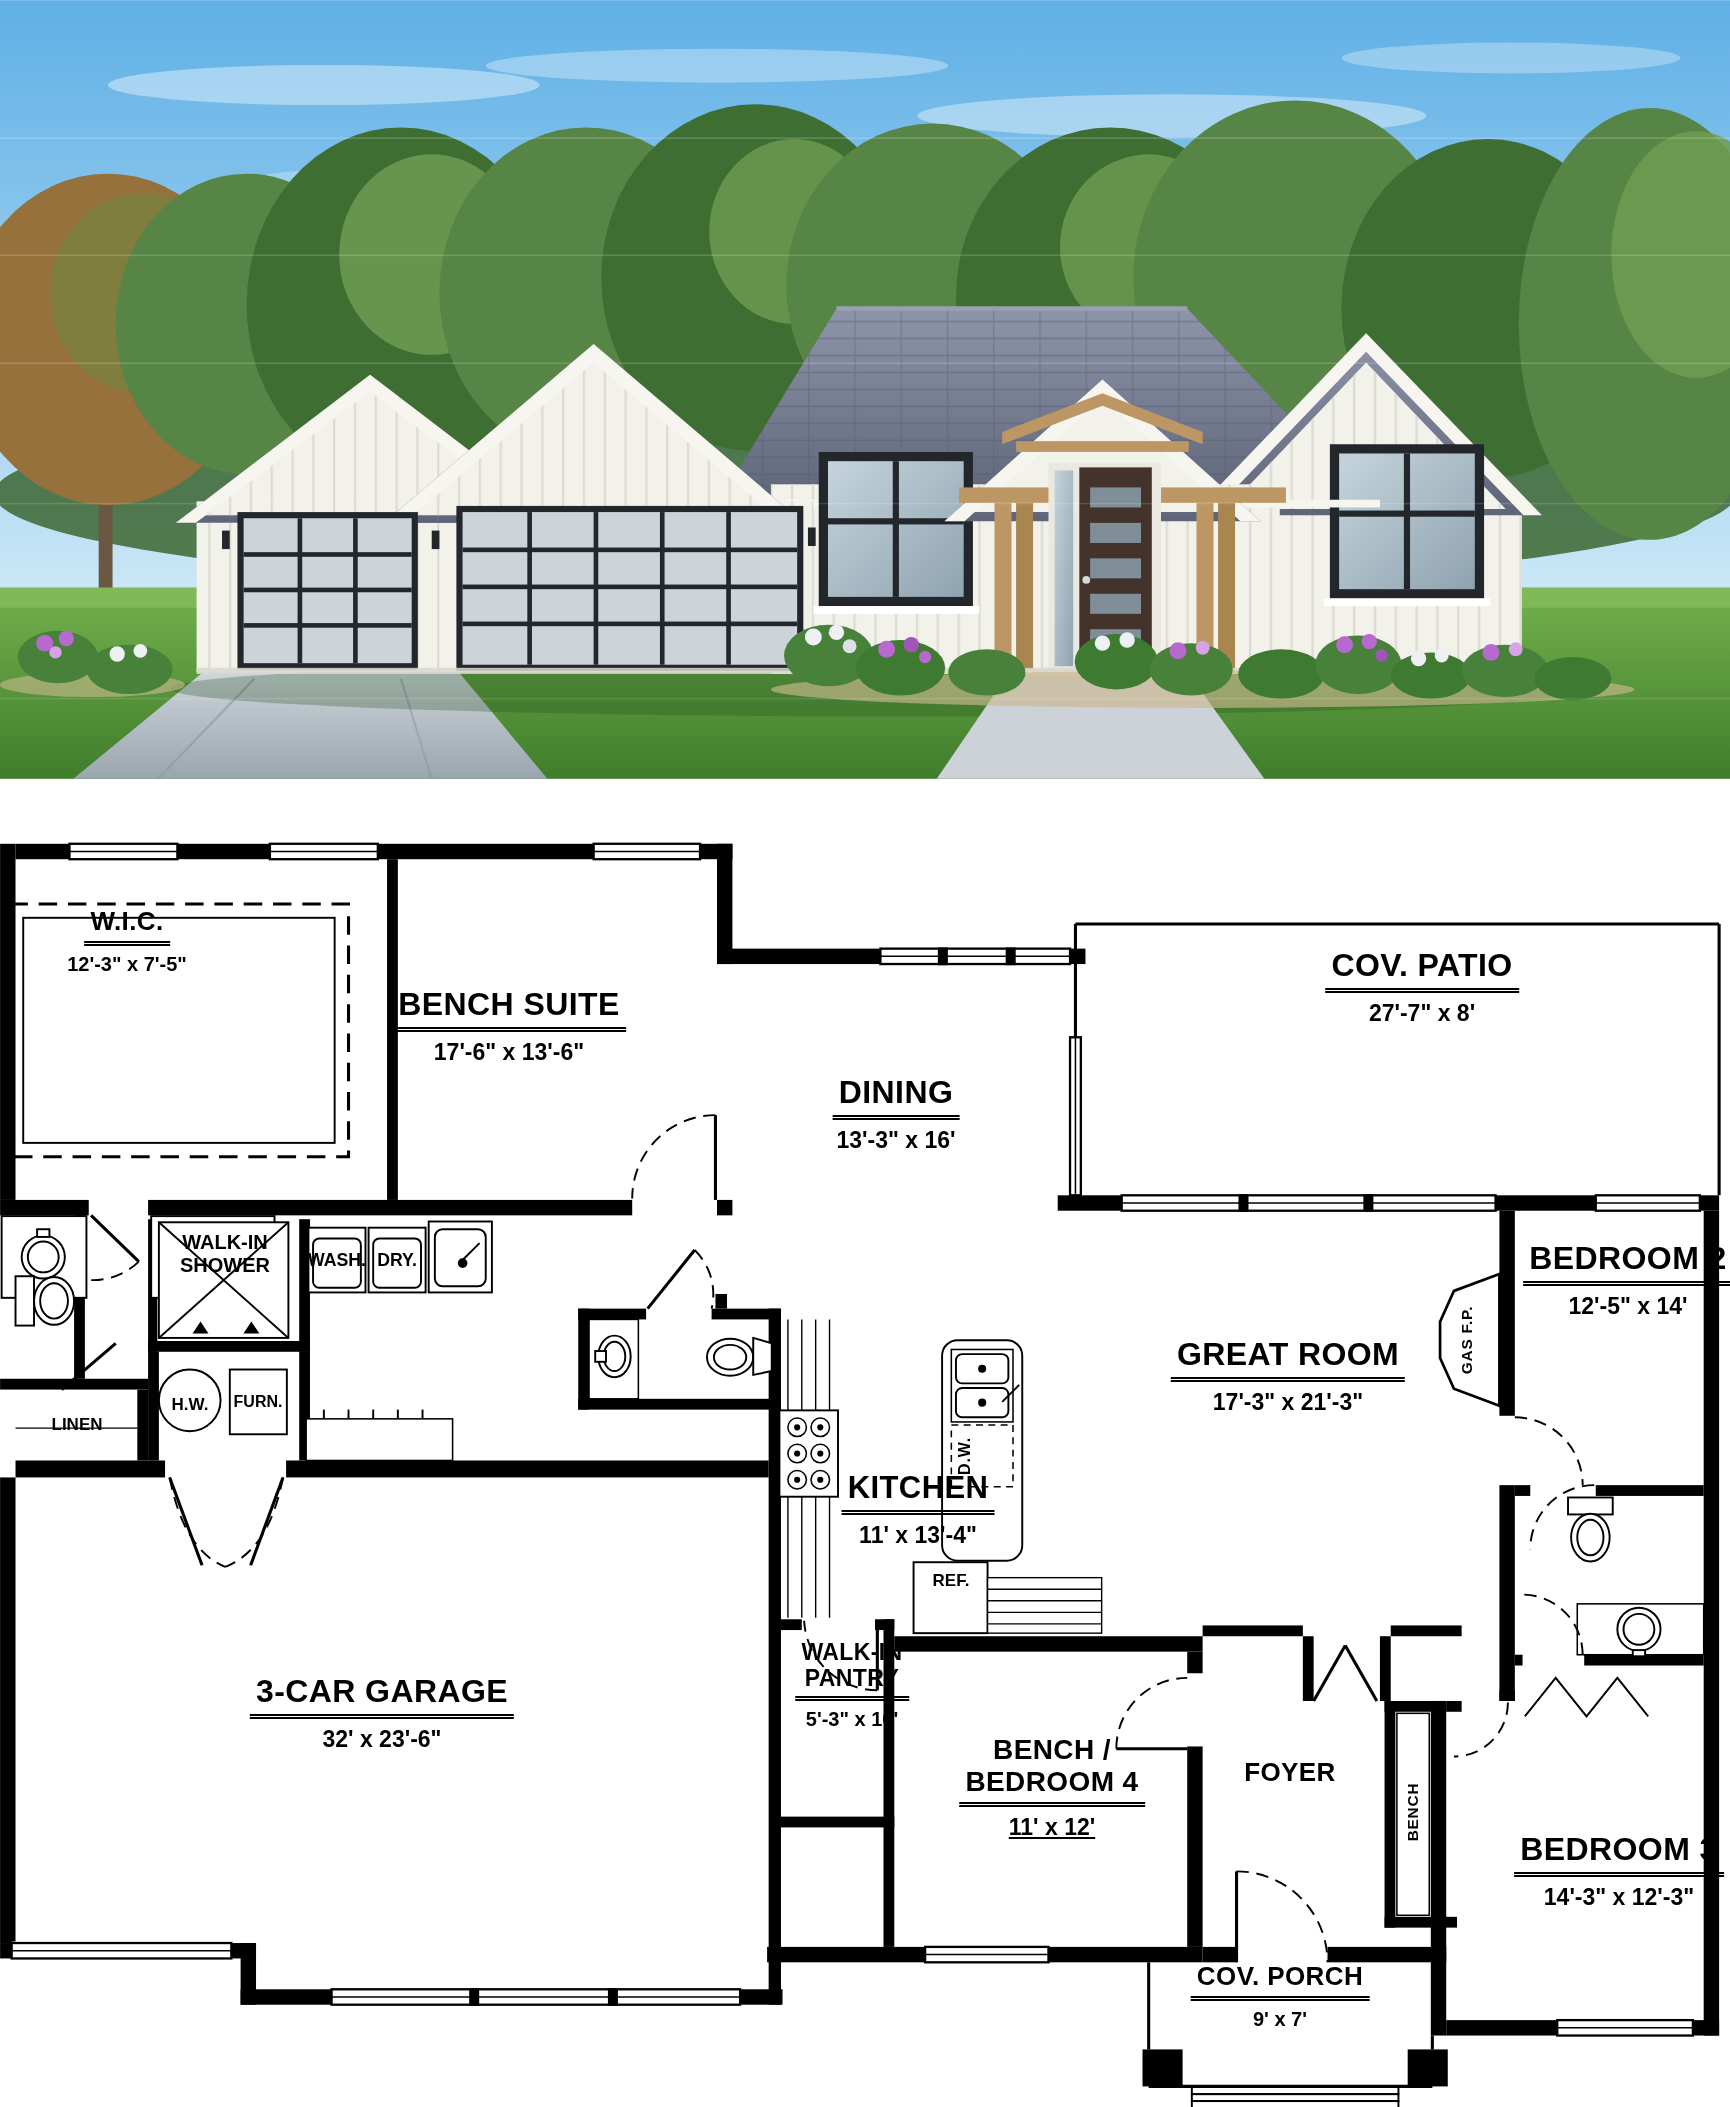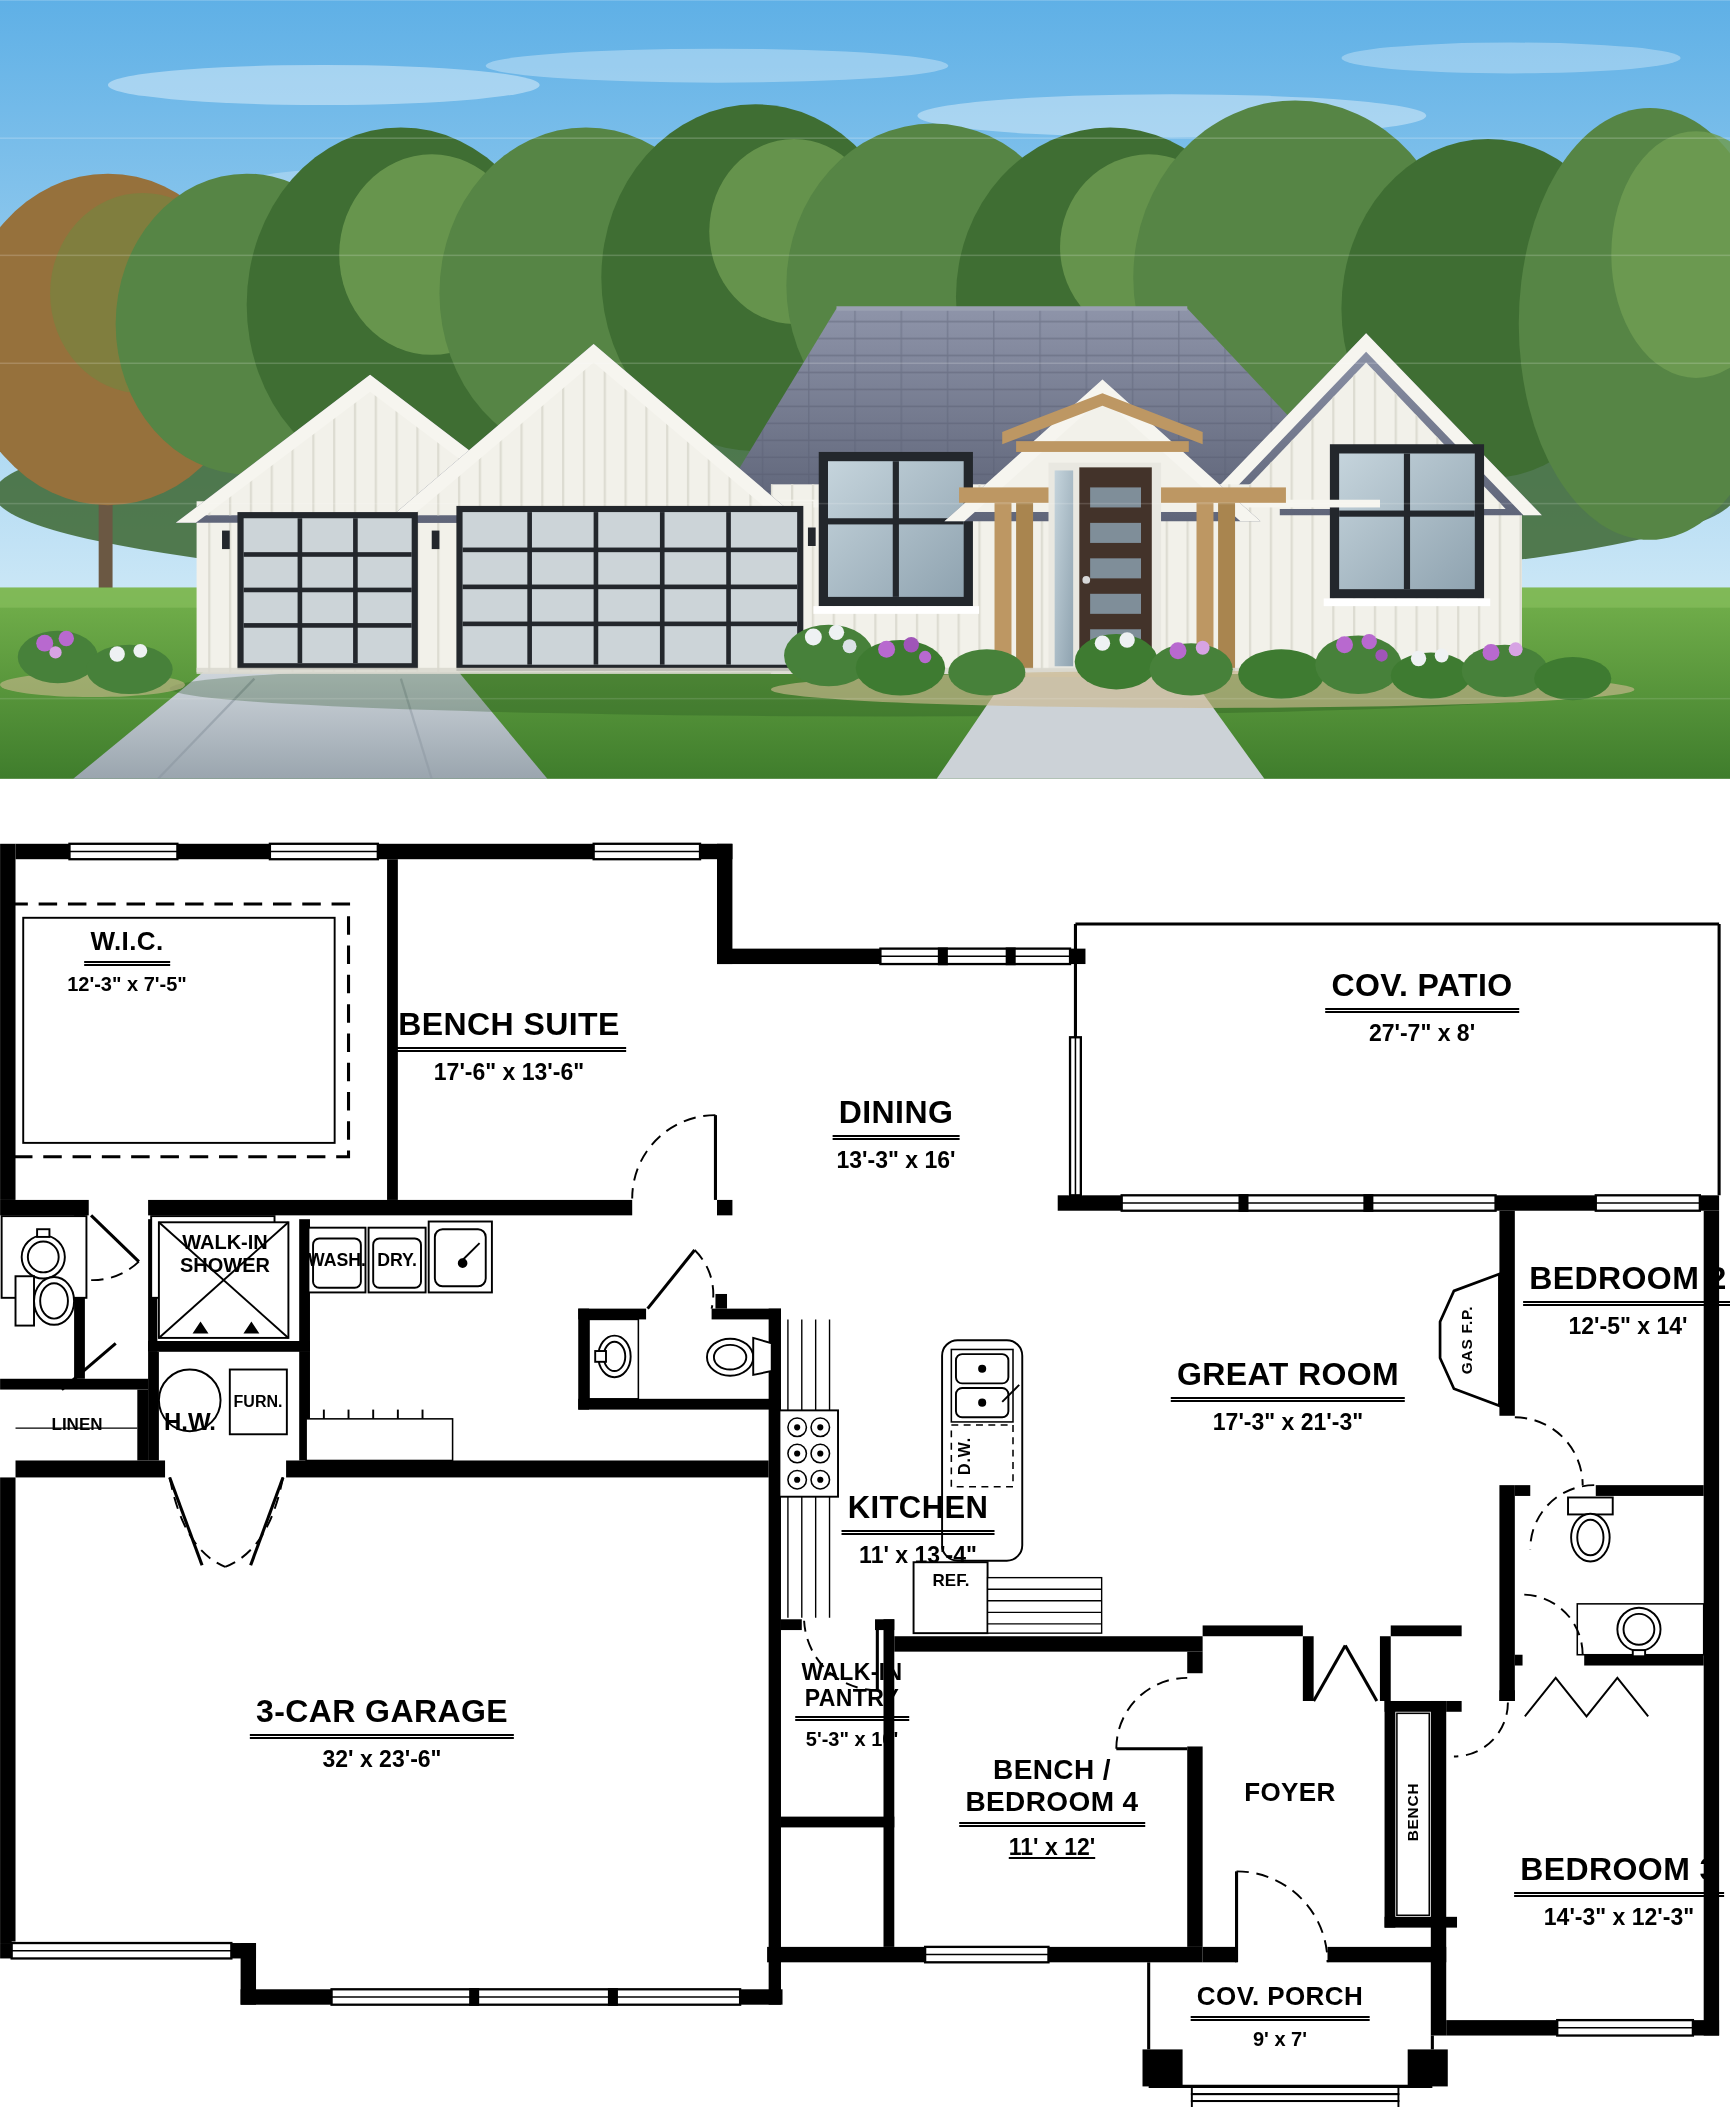--- a/index.html
+++ b/index.html
@@ -11,21 +11,21 @@
     --shrub:#47813a; --walkway:#ccd2d7; --plan-line:#000000;
   }
   html,body{margin:0;padding:0;background:#ffffff;}
   .page{position:relative;width:1730px;height:2108px;background:#fff;overflow:hidden;
         font-family:"Liberation Sans",sans-serif;}
   .render{position:absolute;left:0;top:0;width:1730px;height:779px;}
   .plan{position:absolute;left:0;top:833px;width:1730px;height:1275px;}
   .plan svg{position:absolute;left:0;top:0;}
   
   .lbl{position:absolute;transform:translateX(-50%);text-align:center;color:#000;
-       font-weight:bold;white-space:nowrap;line-height:1.15;z-index:5;margin-top:20px;}
+       font-weight:bold;white-space:nowrap;line-height:1.15;z-index:5;}
   .lbl .nm{display:inline-block;border-bottom:5.4px double #000;padding:0 6.2px 3.9px;letter-spacing:0.4px;}
   .lbl .dm{margin-top:7px;}
   .s42 .nm{font-size:32px;} .s42 .dm{font-size:23px;}
   .s40 .nm{font-size:31px;} .s40 .dm{font-size:23px;}
   .s36 .nm{font-size:28px;} .s36 .dm{font-size:23px;text-decoration:underline;}
   .s34 .nm{font-size:26px;} .s34 .dm{font-size:20px;}
   .s30 .nm{font-size:23px;} .s30 .dm{font-size:20px;}
   .plain{border:none!important;padding:0!important;}
   .ftx{position:absolute;transform:translate(-50%,-50%);font-weight:bold;color:#000;
        white-space:nowrap;text-align:center;z-index:5;}
@@ -611,21 +611,21 @@
     <div class="lbl s30" style="left:852px;top:806px"><span class="nm"><span>WALK-IN</span><br><span>PANTRY</span></span><div class="dm">5'-3" x 10'</div></div>
     <div class="lbl s36" style="left:1052px;top:901px"><span class="nm"><span>BENCH /</span><br><span>BEDROOM 4</span></span><div class="dm">11' x 12'</div></div>
     <div class="lbl s34" style="left:1290px;top:925px"><span class="nm plain">FOYER</span></div>
     <div class="lbl s42" style="left:1619px;top:998px"><span class="nm">BEDROOM 3</span><div class="dm">14'-3" x 12'-3"</div></div>
     <div class="lbl s34" style="left:1280px;top:1129px"><span class="nm">COV. PORCH</span><div class="dm">9' x 7'</div></div>
 
     <div class="ftx" style="left:225px;top:421px;font-size:20px"><span>WALK-IN</span><br><span>SHOWER</span></div>
     <div class="ftx" style="left:337px;top:427px;font-size:17.7px">WASH.</div>
     <div class="ftx" style="left:397px;top:427px;font-size:17.7px">DRY.</div>
     <div class="ftx" style="left:77px;top:592px;font-size:17px">LINEN</div>
-    <div class="ftx" style="left:190px;top:589px;font-size:24px">H.W.</div>
+    <div class="ftx" style="left:190px;top:572px;font-size:17px">H.W.</div>
     <div class="ftx" style="left:258px;top:569px;font-size:16px">FURN.</div>
     <div class="ftx" style="left:951px;top:748px;font-size:17px">REF.</div>
     <div class="vtx" style="left:965px;top:623px;font-size:16px">D.W.</div>
     <div class="vtx" style="left:1467px;top:507px;font-size:15.4px">GAS  F.P.</div>
     <div class="vtx" style="left:1413px;top:979px;font-size:15.4px">BENCH</div>
   </div>
 </div>
 
 
 </body></html>

